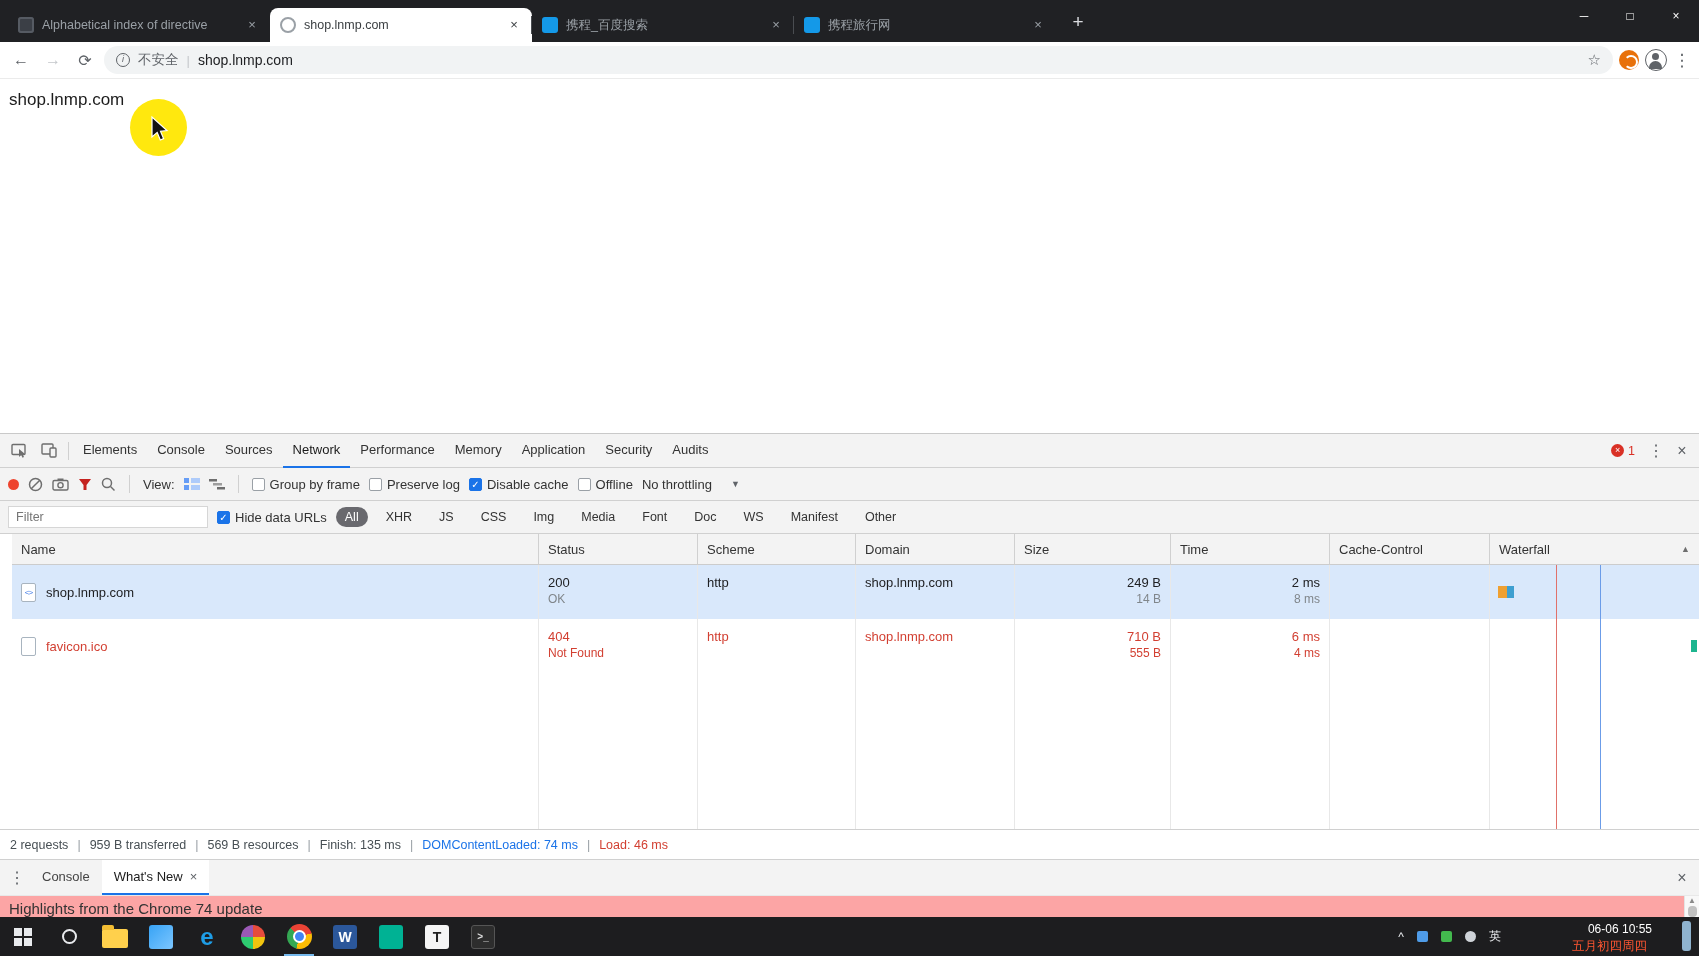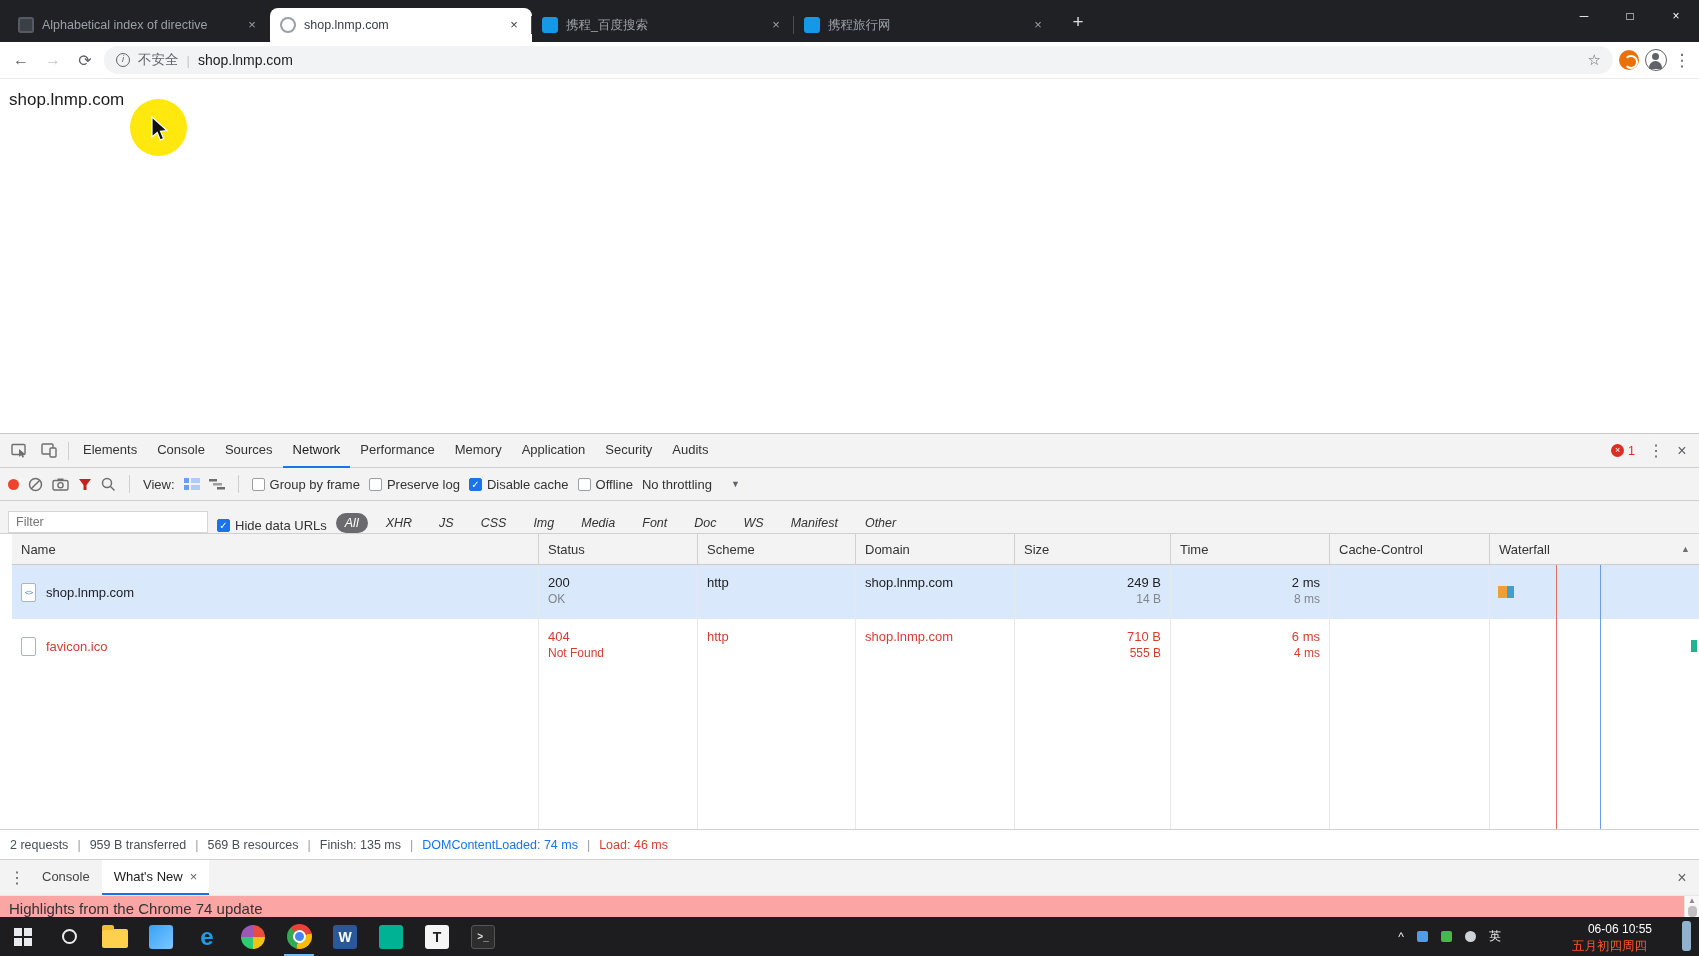--- a/index.html
+++ b/index.html
@@ -60,23 +60,23 @@
   .dt-close, .dt-kebab { color:#5f6368; font-size:16px; width:26px; text-align:center; }
 
   .net-toolbar { height:33px; flex:none; background:#f3f3f3; border-bottom:1px solid #d0d0d0; display:flex; align-items:center; padding:0 8px; gap:9px; }
   .rec-dot { width:11px; height:11px; border-radius:50%; background:#ee442e; flex:none; }
   .tb-label { color:#333; font-size:13px; white-space:nowrap; }
   .cbrow { display:flex; align-items:center; gap:5px; white-space:nowrap; }
   .cb { width:13px; height:13px; border:1px solid #9aa0a6; border-radius:2px; background:#fff; flex:none; }
   .cb.checked { background:#1a73e8; border-color:#1a73e8; color:#fff; font-size:10px; line-height:12px; text-align:center; }
   .dd-arrow { color:#5f6368; font-size:9px; margin-left:14px; }
 
-  .filter-bar { height:33px; flex:none; background:#f3f3f3; border-bottom:1px solid #d0d0d0; display:flex; align-items:flex-end; padding:0 8px; gap:9px; }
+  .filter-bar { height:33px; flex:none; background:#f3f3f3; border-bottom:1px solid #d0d0d0; display:flex; align-items:center; padding:0 8px; gap:9px; }
   .filter-input { width:200px; height:22px; border:1px solid #d6d6d6; background:#fff; padding:0 7px; font-size:12.5px; font-family:"Liberation Sans",sans-serif; color:#333; }
-  .pill { padding:3px 9px; border-radius:10px; color:#333; font-size:12.5px; white-space:nowrap;font-style:italic; }
+  .pill { padding:3px 9px; border-radius:10px; color:#333; font-size:12.5px; white-space:nowrap; }
   .pill.selected { background:#69696e; color:#fff; }
 
   .net-grid { display:grid; grid-template-columns:527px 159px 158px 159px 156px 159px 160px minmax(0,1fr);margin-left:12px; }
   .net-header { flex:none; }
   .nh-cell { height:31px; background:#f3f3f3; border-bottom:1px solid #ccc; border-right:1px solid #d0d0d0; padding:0 9px; display:flex; align-items:center; font-size:13px; color:#333; }
   .nh-cell:last-child { border-right:none; justify-content:space-between; }
   .sort-arrow { color:#6e6e6e; font-size:9px; }
 
   .net-body { flex:1; position:relative; display:flex; flex-direction:column; overflow:hidden; }
   .net-row { height:54px; flex:none; }

